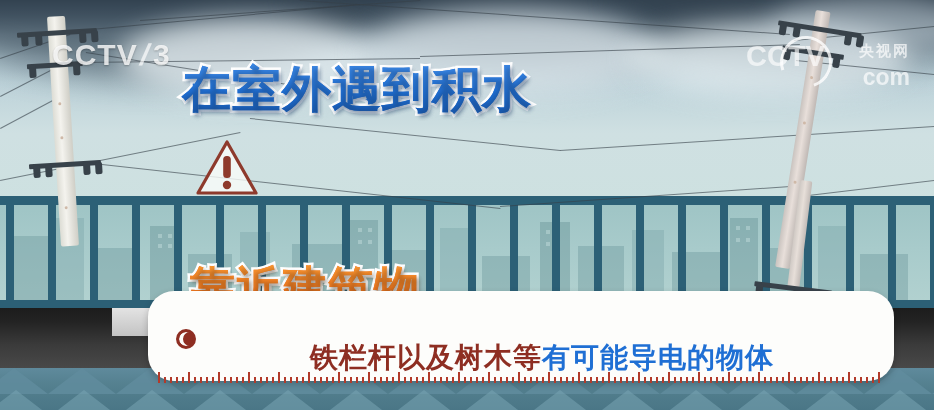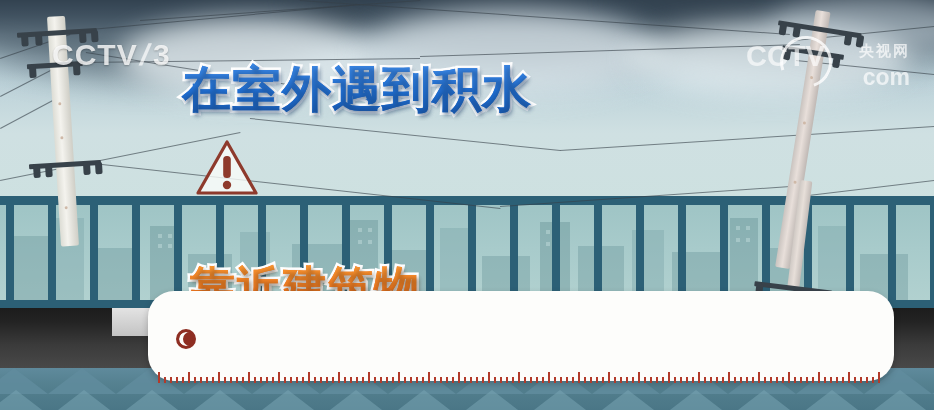--- a/index.html
+++ b/index.html
@@ -367,20 +367,23 @@
   </svg>
 
 
   <div id="headline2">
     <span>靠近建筑物</span>
     <span class="fill">靠近建筑物</span>
   </div>
 
   <div id="bubble2">
     <span class="dot"></span>
+    <div class="line l2">
+      <span class="red">铁栏杆以及树木等</span><span class="blue">有可能导电的物体</span>
+    </div>
   </div>
 
   <div id="ruler">
       <i style="left: 0px; height: 11px;"></i>
       <i style="left: 6px; height: 6px;"></i>
       <i style="left: 12px; height: 6px;"></i>
       <i style="left: 18px; height: 6px;"></i>
       <i style="left: 24px; height: 6px;"></i>
       <i style="left: 30px; height: 11px;"></i>
       <i style="left: 36px; height: 6px;"></i>

